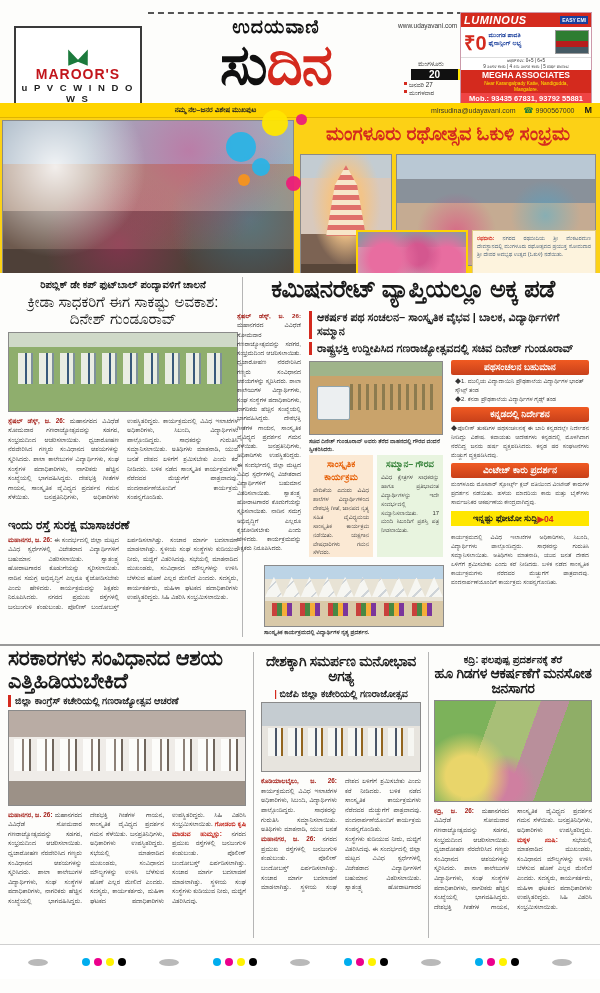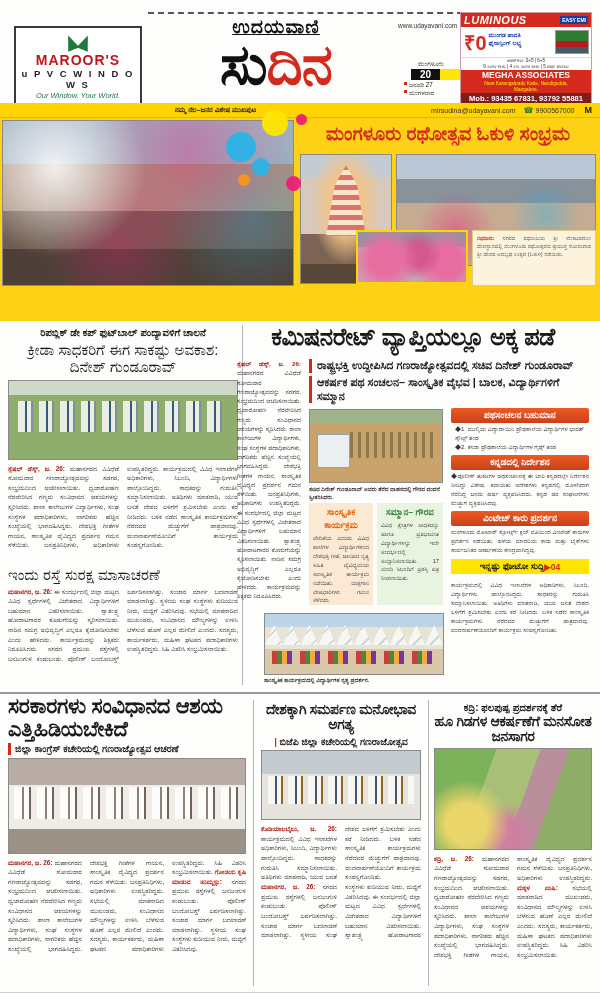--- a/index.html
+++ b/index.html
@@ -4,69 +4,69 @@
 <style>
   * { box-sizing: border-box; margin: 0; padding: 0; }
   body { background: #888; font-family: "Liberation Sans", sans-serif; }
   .page { position: relative; width: 600px; height: 993px; margin: 0 auto;
           background: #fdfdfb; overflow: hidden; color: #1a1a1a; }
 
   
   .header { position: relative; height: 117px; }
   .dashline { position: absolute; left: 148px; top: 12px; width: 325px; border-top: 2px dashed #555; }
   .maroor { position: absolute; left: 14px; top: 26px; width: 128px; height: 82px;
-            border: 2px solid #3a3a3a; background: #fff; text-align: center; padding-top: 7px; }
+            border: 2px solid #3a3a3a; background: #fff; text-align: center; padding-top: 21px; }
   .maroor-logo { width: 30px; height: 16px; margin: 0 auto 1px; position: relative; }
   .maroor-logo:before, .maroor-logo:after { content: ""; position: absolute; top: 0; width: 0; height: 0;
             border-style: solid; }
   .maroor-logo:before { left: 2px; border-width: 0 6px 15px 6px; border-color: transparent transparent #1c7a3c transparent; transform: rotate(-22deg); }
   .maroor-logo:after  { right: 2px; border-width: 0 6px 15px 6px; border-color: transparent transparent #1c7a3c transparent; transform: rotate(22deg); }
   .maroor-brand { color: #c2151b; font-weight: bold; font-size: 14px; letter-spacing: 1px; }
   .maroor-sub { font-size: 9.5px; font-weight: bold; letter-spacing: 2px; color: #222; }
   .maroor-tag { font-size: 7.5px; font-style: italic; color: #1c7a3c; margin-top: 1px; }
   .maroor-dial { font-size: 7px; font-weight: bold; border: 1px solid #444; margin: 3px 4px 0; padding: 1px 0; }
   .masthead { position: absolute; left: 150px; top: 16px; width: 252px; text-align: center; }
-  .mast-top { font-size: 19px; font-weight: bold; color: #111; letter-spacing: 1px; text-decoration: underline; }
+  .mast-top { font-size: 19px; font-weight: bold; color: #111; letter-spacing: 1px; }
   .mast-main { font-size: 56px; font-weight: bold; line-height: 0.95; letter-spacing: -1px; }
   .mast-main .blk { color: #101010; }
   .mast-main .red { color: #d42a1e; }
   .website { position: absolute; left: 398px; top: 22px; width: 70px; font-size: 6.5px; color: #333; }
   .edition { position: absolute; left: 404px; top: 60px; width: 54px; font-size: 6.5px; }
   .ed-city { font-size: 6.5px; color: #333; text-align: center; }
   .yearbadge { display: flex; width: 40px; margin: 1px auto; font-weight: bold; font-size: 10px; }
-  .yearbadge .y1 { background: #111; color: #fff; padding: 0 9px; }
+  .yearbadge .y1 { background: #111; color: #fff; padding: 0 18px; }
   .yearbadge .y2 { background: #ffe600; color: #111; padding: 0 20px; }
   .ed-line { font-size: 6.3px; color: #222; padding-left: 5px; position: relative; }
   .ed-line:before { content: ""; position: absolute; left: 0; top: 1px; width: 3px; height: 3px; background: #d42a1e; }
   .luminous { position: absolute; left: 460px; top: 12px; width: 132px; height: 94px;
               border: 1px solid #c9a; background: #fff; font-size: 6px; overflow: hidden; }
   .lum-row1 { background: #d42a1e; color: #fff; display: flex; justify-content: space-between; align-items: center; padding: 1px 3px; }
   .lum-brand { font-weight: bold; font-style: italic; font-size: 11px; letter-spacing: 0.5px; }
   .lum-emi { background: #1a3f9c; font-size: 5px; font-weight: bold; padding: 1px 2px; }
   .lum-mid { display: flex; height: 30px; }
   .lum-zero { color: #d42a1e; font-weight: bold; font-size: 20px; padding: 2px 2px 0 3px; }
   .lum-zlines { flex: 1; color: #1a3f9c; font-weight: bold; font-size: 6px; padding-top: 5px; line-height: 1.3; }
   .lum-prod { width: 34px; margin: 3px 2px; background: linear-gradient(180deg,#2e7d32 0 45%, #b71c1c 45% 75%, #455a64 75% 100%); border: 1px solid #999; }
   .lum-offers { font-size: 4.6px; color: #333; text-align: center; border-top: 1px solid #ddd; line-height: 1.35; }
   .lum-dealer { background: #d42a1e; color: #fff; text-align: center; line-height: 1.15; padding: 1px 16px; }
   .lum-dealer .nm { font-weight: bold; font-size: 8.5px; }
   .lum-dealer .ad { color: #ffe600; font-size: 4.8px; }
-  .lum-mob { background: #7f1d1d; color: #fff; font-weight: bold; font-size: 7.5px; text-align: center; padding: 1px 0; }
+  .lum-mob { background: #ef4444; color: #fff; font-weight: bold; font-size: 7.5px; text-align: center; padding: 1px 0; }
   .lum-foot { display: flex; justify-content: space-between; font-weight: bold; font-size: 5.3px; padding: 1px 2px; }
   .lum-foot .l { color: #d42a1e; } .lum-foot .r { color: #1a3f9c; }
   .contactbar { position: absolute; left: 0; bottom: 0; width: 100%; height: 14px; background: #ffd400;
                 display: flex; align-items: center; font-size: 7px; }
   .cb-tag { flex: 1; text-align: center; font-weight: bold; color: #222; }
   .cb-mail { color: #333; margin-right: 8px; }
   .cb-phoneicon { color: #1c7a3c; font-size: 8px; margin-right: 2px; }
   .cb-phone { color: #333; margin-right: 10px; }
   .cb-m { font-weight: bold; font-size: 9px; margin-right: 8px; }
 
   
-  .strip { position: relative; height: 204px; background: #fcd116; border-top: 1px solid #e0b400; }
+  .strip { position: relative; height: 156px; background: #fcd116; border-top: 1px solid #e0b400; }
   .photo { border: 1px solid #8a8a8a; position: absolute; overflow: hidden; }
   .ph-okuli-left { left: 2px; top: 2px; width: 292px; height: 166px;
       background:
         radial-gradient(circle at 18% 28%, rgba(255,255,255,.85), rgba(255,255,255,0) 34%),
         radial-gradient(circle at 64% 18%, rgba(236,30,121,.35), rgba(236,30,121,0) 45%),
         radial-gradient(circle at 40% 75%, rgba(236,30,121,.3), rgba(236,30,121,0) 35%),
         radial-gradient(circle at 85% 60%, rgba(43,179,229,.3), rgba(43,179,229,0) 30%),
         linear-gradient(180deg, #9fb0c0 0 26%, #a98f7d 26% 55%, #6e5a4e 55% 78%, #4e4038 78% 100%); }
   .strip-headline { position: absolute; left: 300px; top: 6px; width: 296px; text-align: center;
       color: #d42a1e; font-weight: bold; font-size: 19px; line-height: 1.1; }
@@ -101,21 +101,21 @@
   .lhead { font-weight: normal; font-size: 15px; text-align: center; line-height: 1.15; margin-top: 2px; }
   .leftcol { position: absolute; left: 8px; top: 6px; width: 230px; }
   .ph-field { position: relative; width: 100%; height: 80px; margin-top: 4px;
       background: linear-gradient(180deg, #cfd9c8 0 18%, #8fae6d 18% 100%); border: 1px solid #8a8a8a; }
   .ph-field:before { content: ""; position: absolute; left: 4%; top: 26%; width: 92%; height: 40%;
       background: repeating-linear-gradient(90deg, #f4f4f0 0 7px, #30507c 7px 9px, #f4f4f0 9px 13px, #7c8d9f 13px 15px, transparent 15px 21px); opacity: .9; }
   .btext { font-size: 6.4px; line-height: 1.5; text-align: justify; color: #2a2a2a; column-gap: 8px; }
   .cols2 { column-count: 2; } .cols3 { column-count: 3; }
   .dateline { color: #a52019; font-weight: bold; }
   .redsub { color: #c22116; font-weight: bold; }
-  .lsubhead { font-weight: normal; font-size: 15px; margin: 6px 0 3px; }
+  .lsubhead { font-weight: bold; font-size: 12px; margin: 6px 0 3px; }
   .maincol { position: absolute; left: 237px; top: 0; width: 352px; height: 371px; }
   .mainhead { position: absolute; left: 0; top: 2px; width: 100%; text-align: center;
       font-weight: bold; font-size: 24px; letter-spacing: -0.5px; }
   .deck { position: absolute; left: 72px; top: 38px; width: 280px; }
   .deckline { font-weight: bold; font-size: 11px; line-height: 1.25; border-left: 3px solid #d42a1e;
       padding-left: 5px; margin-bottom: 3px; }
   .introcol { position: absolute; left: 0; top: 38px; width: 64px; height: 250px; overflow: hidden;
       font-size: 6.2px; line-height: 1.5; text-align: justify; color: #2a2a2a; }
   .ph-parade { position: absolute; left: 72px; top: 88px; width: 134px; height: 74px;
       background: linear-gradient(180deg, #9fb48a 0 20%, #c9a36b 20% 100%); border: 1px solid #8a8a8a; }
@@ -135,22 +135,22 @@
   .ph-dance:before { content: ""; position: absolute; left: 0; top: 18%; width: 100%; height: 34%;
       background: repeating-linear-gradient(135deg, #f6f6f2 0 10px, #cfd4d8 10px 12px); clip-path: polygon(0 100%,5% 0,10% 100%,15% 0,20% 100%,25% 0,30% 100%,35% 0,40% 100%,45% 0,50% 100%,55% 0,60% 100%,65% 0,70% 100%,75% 0,80% 100%,85% 0,90% 100%,95% 0,100% 100%); }
   .ph-dance:after { content: ""; position: absolute; left: 4%; top: 62%; width: 92%; height: 22%;
       background: repeating-linear-gradient(90deg, #c62828 0 5px, #2e7d32 5px 10px, #f9a825 10px 15px, #6a1b9a 15px 20px, transparent 20px 28px); opacity: .85; }
   .cap2 { position: absolute; left: 27px; top: 356px; width: 180px; }
   .sidebar { position: absolute; left: 214px; top: 84px; width: 138px; height: 287px; overflow: hidden; }
   .sb-h { background: linear-gradient(180deg, #f05a22, #c8401a); color: #fff; font-weight: bold;
       font-size: 9px; text-align: center; padding: 2px 0; border-radius: 2px; margin: 3px 0 2px; }
   .sb-p { font-size: 6px; line-height: 1.5; text-align: justify; color: #333; }
   .sb-b { font-size: 6px; line-height: 1.5; color: #333; padding-left: 4px; }
-  .sb-more { background: #ffe600; display: flex; justify-content: center; align-items: center;
-      font-weight: bold; font-size: 8.5px; padding: 2px 0; margin: 4px 0 7px; }
+  .sb-more { background: #ffe600; display: flex; justify-content: flex-start; align-items: center;
+      font-weight: bold; font-size: 8.5px; padding: 2px 22px; margin: 4px 0 7px; }
   .sb-more .pg { color: #d42a1e; }
 
   
   .bottomsec { position: relative; height: 300px; border-top: 2px solid #999; background: #fdfdfb; }
   .bhead { font-weight: bold; text-align: center; line-height: 1.1; letter-spacing: -0.3px; }
   .bsub { font-weight: bold; font-size: 9.5px; border-left: 3px solid #d42a1e; padding-left: 4px;
       margin: 3px 0 3px; line-height: 1.2; }
   .art1 { position: absolute; left: 8px; top: 0; width: 238px; }
   .art1 .bhead { font-size: 21px; text-align: left; }
   .ph-congress { width: 238px; height: 96px; position: relative; border: 1px solid #8a8a8a;
@@ -288,22 +288,22 @@
       <div class="btext cols2" style="height:104px; overflow:hidden;">
         <span class="dateline">ಮಹಾನಗರ, ಜ. 26: </span><span>ಈ ಸಂದರ್ಭದಲ್ಲಿ ಜಿಲ್ಲಾ ಮಟ್ಟದ ವಿವಿಧ ಸ್ಪರ್ಧೆಗಳಲ್ಲಿ ವಿಜೇತರಾದ ವಿದ್ಯಾರ್ಥಿಗಳಿಗೆ ಬಹುಮಾನ ವಿತರಿಸಲಾಯಿತು. ಸ್ವಾತಂತ್ರ್ಯ ಹೋರಾಟಗಾರರ ಕೊಡುಗೆಯನ್ನು ಸ್ಮರಿಸಲಾಯಿತು. ನಾಡಿನ ಸಮಗ್ರ ಅಭಿವೃದ್ಧಿಗೆ ಎಲ್ಲರೂ ಕೈಜೋಡಿಸಬೇಕು ಎಂದು ಹೇಳಿದರು. ಕಾರ್ಯಕ್ರಮವನ್ನು ಶಿಕ್ಷಕರು ನಿರೂಪಿಸಿದರು.</span>
         <span>ನಗರದ ಪ್ರಮುಖ ರಸ್ತೆಗಳಲ್ಲಿ ಜನಜಂಗುಳಿ ಕಂಡುಬಂತು. ಪೊಲೀಸ್ ಬಂದೋಬಸ್ತ್ ಏರ್ಪಡಿಸಲಾಗಿತ್ತು. ಸಂಚಾರ ಮಾರ್ಗ ಬದಲಾವಣೆ ಮಾಡಲಾಗಿತ್ತು. ಸ್ಥಳೀಯ ಸಂಘ ಸಂಸ್ಥೆಗಳು ಕುಡಿಯುವ ನೀರು, ಮಜ್ಜಿಗೆ ವಿತರಿಸಿದವು.</span>
         <span>ಸಭೆಯಲ್ಲಿ ಮಾತನಾಡಿದ ಮುಖಂಡರು, ಸಂವಿಧಾನದ ಮೌಲ್ಯಗಳನ್ನು ಉಳಿಸಿ ಬೆಳೆಸುವ ಹೊಣೆ ಎಲ್ಲರ ಮೇಲಿದೆ ಎಂದರು. ಸದಸ್ಯರು, ಕಾರ್ಯಕರ್ತರು, ಮಹಿಳಾ ಘಟಕದ ಪದಾಧಿಕಾರಿಗಳು ಉಪಸ್ಥಿತರಿದ್ದರು. ಸಿಹಿ ವಿತರಿಸಿ ಸಂಭ್ರಮಿಸಲಾಯಿತು.</span>
       </div>
     </div>
 
     <div class="maincol">
       <div class="mainhead">ಕಮಿಷನರೇಟ್ ವ್ಯಾಪ್ತಿಯಲ್ಲೂ ಅಕ್ಕ ಪಡೆ</div>
       <div class="deck">
+        <div class="deckline">ಆಕರ್ಷಕ ಪಥ ಸಂಚಲನ– ಸಾಂಸ್ಕೃತಿಕ ವೈಭವ | ಬಾಲಕ, ವಿದ್ಯಾರ್ಥಿಗಳಿಗೆ ಸಮ್ಮಾನ</div>
         <div class="deckline">ರಾಷ್ಟ್ರಭಕ್ತಿ ಉದ್ದೀಪಿಸಿದ ಗಣರಾಜ್ಯೋತ್ಸವದಲ್ಲಿ ಸಚಿವ ದಿನೇಶ್ ಗುಂಡೂರಾವ್</div>
-        <div class="deckline">ಆಕರ್ಷಕ ಪಥ ಸಂಚಲನ– ಸಾಂಸ್ಕೃತಿಕ ವೈಭವ | ಬಾಲಕ, ವಿದ್ಯಾರ್ಥಿಗಳಿಗೆ ಸಮ್ಮಾನ</div>
       </div>
       <div class="introcol">
         <span class="dateline">ಸ್ಪೆಷಲ್ ಡೆಸ್ಕ್, ಜ. 26: </span><span>ಮಹಾನಗರದ ವಿವಿಧೆಡೆ ಸೋಮವಾರ ಗಣರಾಜ್ಯೋತ್ಸವವನ್ನು ಸಡಗರ, ಸಂಭ್ರಮದಿಂದ ಆಚರಿಸಲಾಯಿತು. ಧ್ವಜಾರೋಹಣ ನೆರವೇರಿಸಿದ ಗಣ್ಯರು ಸಂವಿಧಾನದ ಆಶಯಗಳನ್ನು ಸ್ಮರಿಸಿದರು. ಶಾಲಾ ಕಾಲೇಜುಗಳ ವಿದ್ಯಾರ್ಥಿಗಳು, ಸಂಘ ಸಂಸ್ಥೆಗಳ ಪದಾಧಿಕಾರಿಗಳು, ನಾಗರಿಕರು ಹೆಚ್ಚಿನ ಸಂಖ್ಯೆಯಲ್ಲಿ ಭಾಗವಹಿಸಿದ್ದರು. ದೇಶಭಕ್ತಿ ಗೀತೆಗಳ ಗಾಯನ, ಸಾಂಸ್ಕೃತಿಕ ವೈವಿಧ್ಯದ ಪ್ರದರ್ಶನ ಗಮನ ಸೆಳೆಯಿತು. ಜನಪ್ರತಿನಿಧಿಗಳು, ಅಧಿಕಾರಿಗಳು ಉಪಸ್ಥಿತರಿದ್ದರು.</span>
         <span>ಈ ಸಂದರ್ಭದಲ್ಲಿ ಜಿಲ್ಲಾ ಮಟ್ಟದ ವಿವಿಧ ಸ್ಪರ್ಧೆಗಳಲ್ಲಿ ವಿಜೇತರಾದ ವಿದ್ಯಾರ್ಥಿಗಳಿಗೆ ಬಹುಮಾನ ವಿತರಿಸಲಾಯಿತು. ಸ್ವಾತಂತ್ರ್ಯ ಹೋರಾಟಗಾರರ ಕೊಡುಗೆಯನ್ನು ಸ್ಮರಿಸಲಾಯಿತು. ನಾಡಿನ ಸಮಗ್ರ ಅಭಿವೃದ್ಧಿಗೆ ಎಲ್ಲರೂ ಕೈಜೋಡಿಸಬೇಕು ಎಂದು ಹೇಳಿದರು. ಕಾರ್ಯಕ್ರಮವನ್ನು ಶಿಕ್ಷಕರು ನಿರೂಪಿಸಿದರು.</span>
       </div>
       <div class="ph-parade"></div>
       <div class="pcaption cap1">ಸಚಿವ ದಿನೇಶ್ ಗುಂಡೂರಾವ್ ಅವರು ತೆರೆದ ವಾಹನದಲ್ಲಿ ಗೌರವ ವಂದನೆ ಸ್ವೀಕರಿಸಿದರು.</div>
 
       <div class="infobox box1">
         <span class="ib-t">ಸಾಂಸ್ಕೃತಿಕ ಕಾರ್ಯಕ್ರಮ</span>

